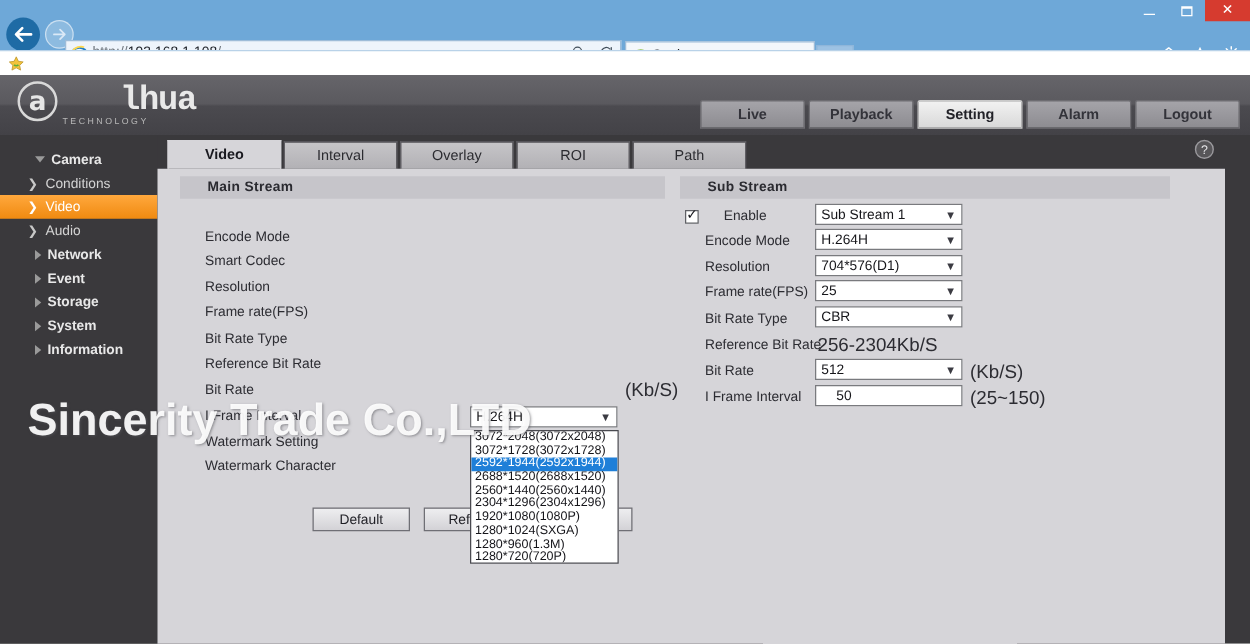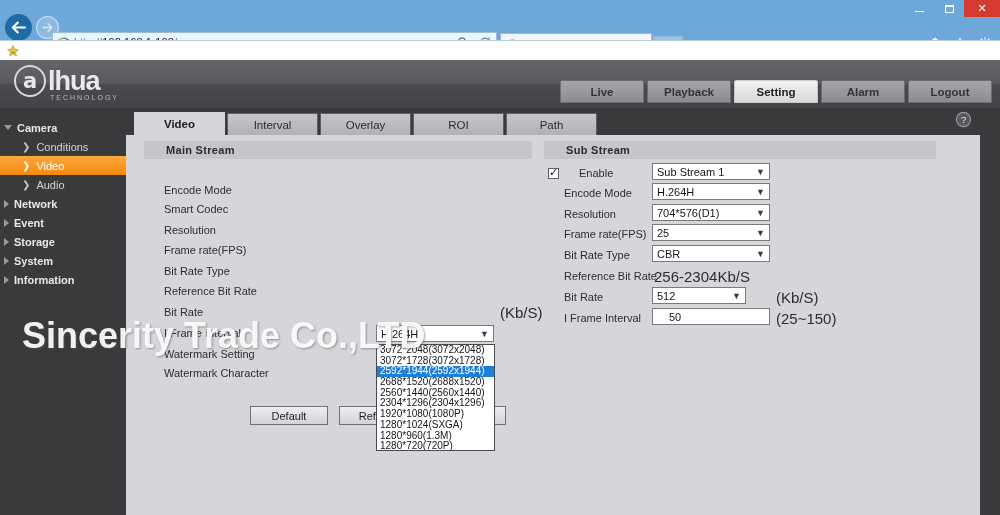--- a/index.html
+++ b/index.html
@@ -70,38 +70,38 @@
     position:absolute; left:0; top:0; width:1000px; height:48px;
     background: linear-gradient(to bottom,#66656a 0%, #5a595e 48%, #4b4a4f 52%, #434247 100%);
   }
   .logo { position:absolute; left:14px; top:5px; width:180px; height:38px; }
   .logo .brandmark { display:flex; align-items:center; }
   .logo .at-circle {
     width:32px; height:32px; border-radius:50%; border:2px solid #d9d9d9;
     color:#e6e6e6; font-size:21px; font-weight:bold; display:flex; align-items:center; justify-content:center;
     margin-right:2px; font-family:"DejaVu Sans", sans-serif;
   }
-  .logo .brandtext { color:#e9e9e9; font-size:27px; font-weight:bold; letter-spacing:-1px; line-height:30px; font-family:Liberation Sans, sans-serif;}
+  .logo .brandtext { color:#e9e9e9; font-size:27px; font-weight:bold; letter-spacing:-1px; line-height:30px; font-family:Liberation Mono, monospace;margin-left:48px;}
   .logo .subtext { color:#b9b9b9; font-size:7px; letter-spacing:2px; margin-left:36px; margin-top:-3px; }
 
   .topnav { position:absolute; right:8px; top:20px; display:flex; gap:3px; }
   .topnav .tbtn {
     width:84px; height:23px; display:flex; align-items:center; justify-content:center;
     font-size:11.5px; font-weight:bold; color:#33333a;
     background:linear-gradient(to bottom,#a5a4a9 0%, #8d8c91 100%);
     border:1px solid #6d6c71; border-radius:2px 2px 0 0;
   }
   .topnav .tbtn.active {
     background:linear-gradient(to bottom,#f2f2f2 0%, #d9d9d9 100%);
     color:#222228; border-color:#c9c9c9;
   }
 
   
   .sidebar { position:absolute; left:0; top:48px; width:126px; height:407px; background:#3a393c; }
-  .side-item { height:19px; display:flex; align-items:center; font-size:11px; color:#dcdcdc; padding-left:4px; }
+  .side-item { height:19px; display:flex; align-items:center; font-size:11px; color:#dcdcdc; padding-left:28px; }
   .side-item.root { font-weight:bold; color:#e8e8e8; }
   .side-item.sub { padding-left:22px; color:#d4d4d4; }
   .side-item.active {
     background:linear-gradient(to bottom,#ffa83d 0%, #f08a10 100%);
     color:#ffffff; font-weight:normal;
   }
   .tri-down { width:0;height:0;border-left:4px solid transparent;border-right:4px solid transparent;border-top:5px solid #9a9a9a; margin-right:5px;}
   .tri-right { width:0;height:0;border-top:4px solid transparent;border-bottom:4px solid transparent;border-left:5px solid #9a9a9a; margin-right:5px;}
   .chev { font-size:10px; color:#c8c8c8; margin-right:6px; }
   .side-item.active .chev { color:#fff; }
@@ -446,21 +446,21 @@
         <div class="field-row" style="left:438px; top:131px;">
           <span class="flabel">Reference Bit Rate</span>
         </div>
         <div class="field-row" style="left:528px; top:131px;">
           <span class="plain">256-2304Kb/S</span>
         </div>
 
         <div class="field-row" style="left:438px; top:152px;">
           <span class="flabel">Bit Rate</span>
         </div>
-        <div class="sel" style="position:absolute; left:526px; top:152px; width:94px;">
+        <div class="sel" style="position:absolute; left:526px; top:152px; width:118px;">
           <span class="val">512</span>
           <span class="arrow">▼</span>
         </div>
         <div class="field-row" style="left:650px; top:152px;">
           <span class="plain">(Kb/S)</span>
         </div>
 
         <div class="field-row" style="left:438px; top:173px;">
           <span class="flabel">I Frame Interval</span>
         </div>

